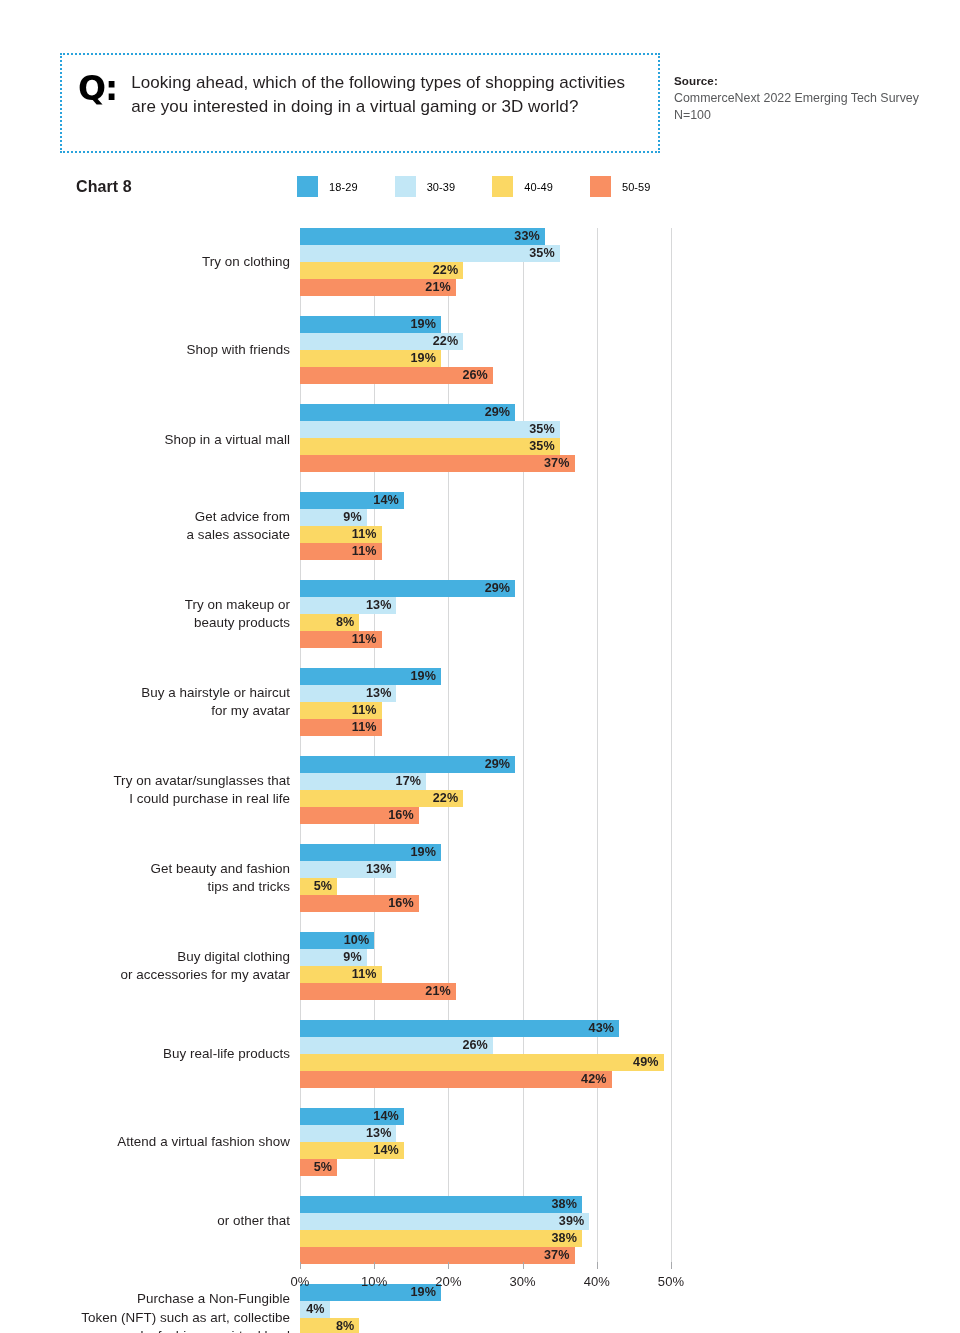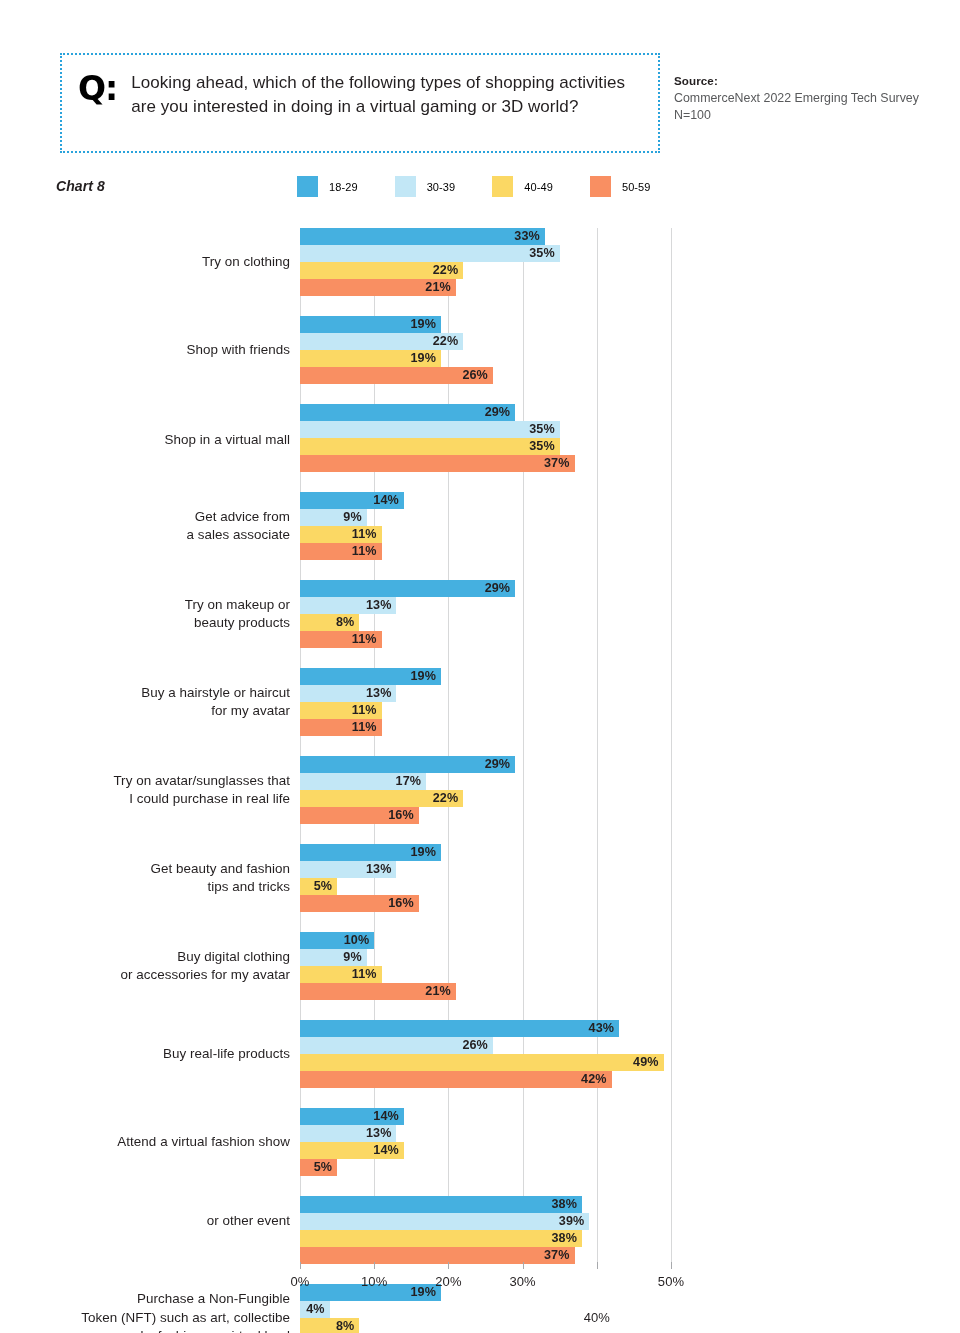--- a/index.html
+++ b/index.html
@@ -61,27 +61,26 @@
   }
   .source-line {
     font-size: 12.4px;
     color: #58595b;
     line-height: 1.38;
   }
 
   
   .chart-label {
     position: absolute;
-    left: 56px;
+    left: 76px;
     top: 178px;
-    font-size: 14px;
+    font-size: 16px;
     font-weight: bold;
     color: #231f20;
     letter-spacing: 0.1px;
-    font-style: italic;
   }
   .legend {
     position: absolute;
     left: 297px;
     top: 176px;
     display: flex;
     align-items: center;
   }
   .legend-item {
     display: flex;
@@ -326,21 +325,21 @@
       </div>
       <div class="bar" style="left: 300px; top: 1196px; width: 281.96px; background: rgb(69, 176, 224);"></div>
       <div class="bar-value" style="top: 1196px; left: 576.96px; transform: translateX(-100%);">38%</div>
       <div class="bar" style="left: 300px; top: 1213px; width: 289.38px; background: rgb(194, 231, 246);"></div>
       <div class="bar-value" style="top: 1213px; left: 584.38px; transform: translateX(-100%);">39%</div>
       <div class="bar" style="left: 300px; top: 1230px; width: 281.96px; background: rgb(251, 216, 100);"></div>
       <div class="bar-value" style="top: 1230px; left: 576.96px; transform: translateX(-100%);">38%</div>
       <div class="bar" style="left: 300px; top: 1247px; width: 274.54px; background: rgb(249, 143, 98);"></div>
       <div class="bar-value" style="top: 1247px; left: 569.54px; transform: translateX(-100%);">37%</div>
       <div class="cat-label" style="width: 280px; left: 10px; top: 1211.5px;">
-        <div>or other event</div>
+        <div>or other that</div>
       </div>
       <div class="bar" style="left: 300px; top: 1284px; width: 140.98px; background: rgb(69, 176, 224);"></div>
       <div class="bar-value" style="top: 1284px; left: 435.98px; transform: translateX(-100%);">19%</div>
       <div class="bar" style="left: 300px; top: 1301px; width: 29.68px; background: rgb(194, 231, 246);"></div>
       <div class="bar-value" style="top: 1301px; left: 324.68px; transform: translateX(-100%);">4%</div>
       <div class="bar" style="left: 300px; top: 1318px; width: 59.36px; background: rgb(251, 216, 100);"></div>
       <div class="bar-value" style="top: 1318px; left: 354.36px; transform: translateX(-100%);">8%</div>
       <div class="cat-label" style="width: 280px; left: 10px; top: 1290.25px;">
         <div>Purchase a Non-Fungible</div>
         <div>Token (NFT) such as art, collectibe</div>
@@ -348,17 +347,17 @@
       </div>
       <div class="tick-mark" style="left: 300px; top: 1262px;"></div>
       <div class="tick-label" style="left: 270px; width: 60px; top: 1274px;">0%</div>
       <div class="tick-mark" style="left: 374.2px; top: 1262px;"></div>
       <div class="tick-label" style="left: 344.2px; width: 60px; top: 1274px;">10%</div>
       <div class="tick-mark" style="left: 448.4px; top: 1262px;"></div>
       <div class="tick-label" style="left: 418.4px; width: 60px; top: 1274px;">20%</div>
       <div class="tick-mark" style="left: 522.6px; top: 1262px;"></div>
       <div class="tick-label" style="left: 492.6px; width: 60px; top: 1274px;">30%</div>
       <div class="tick-mark" style="left: 596.8px; top: 1262px;"></div>
-      <div class="tick-label" style="left: 566.8px; width: 60px; top: 1274px; margin-top: 36px;">40%</div>
+      <div class="tick-label" style="left: 566.8px; width: 60px; top: 1274px;">40%</div>
       <div class="tick-mark" style="left: 671px; top: 1262px;"></div>
       <div class="tick-label" style="left: 641px; width: 60px; top: 1274px;">50%</div>
     </div>
 </div>
 
 </body></html>

